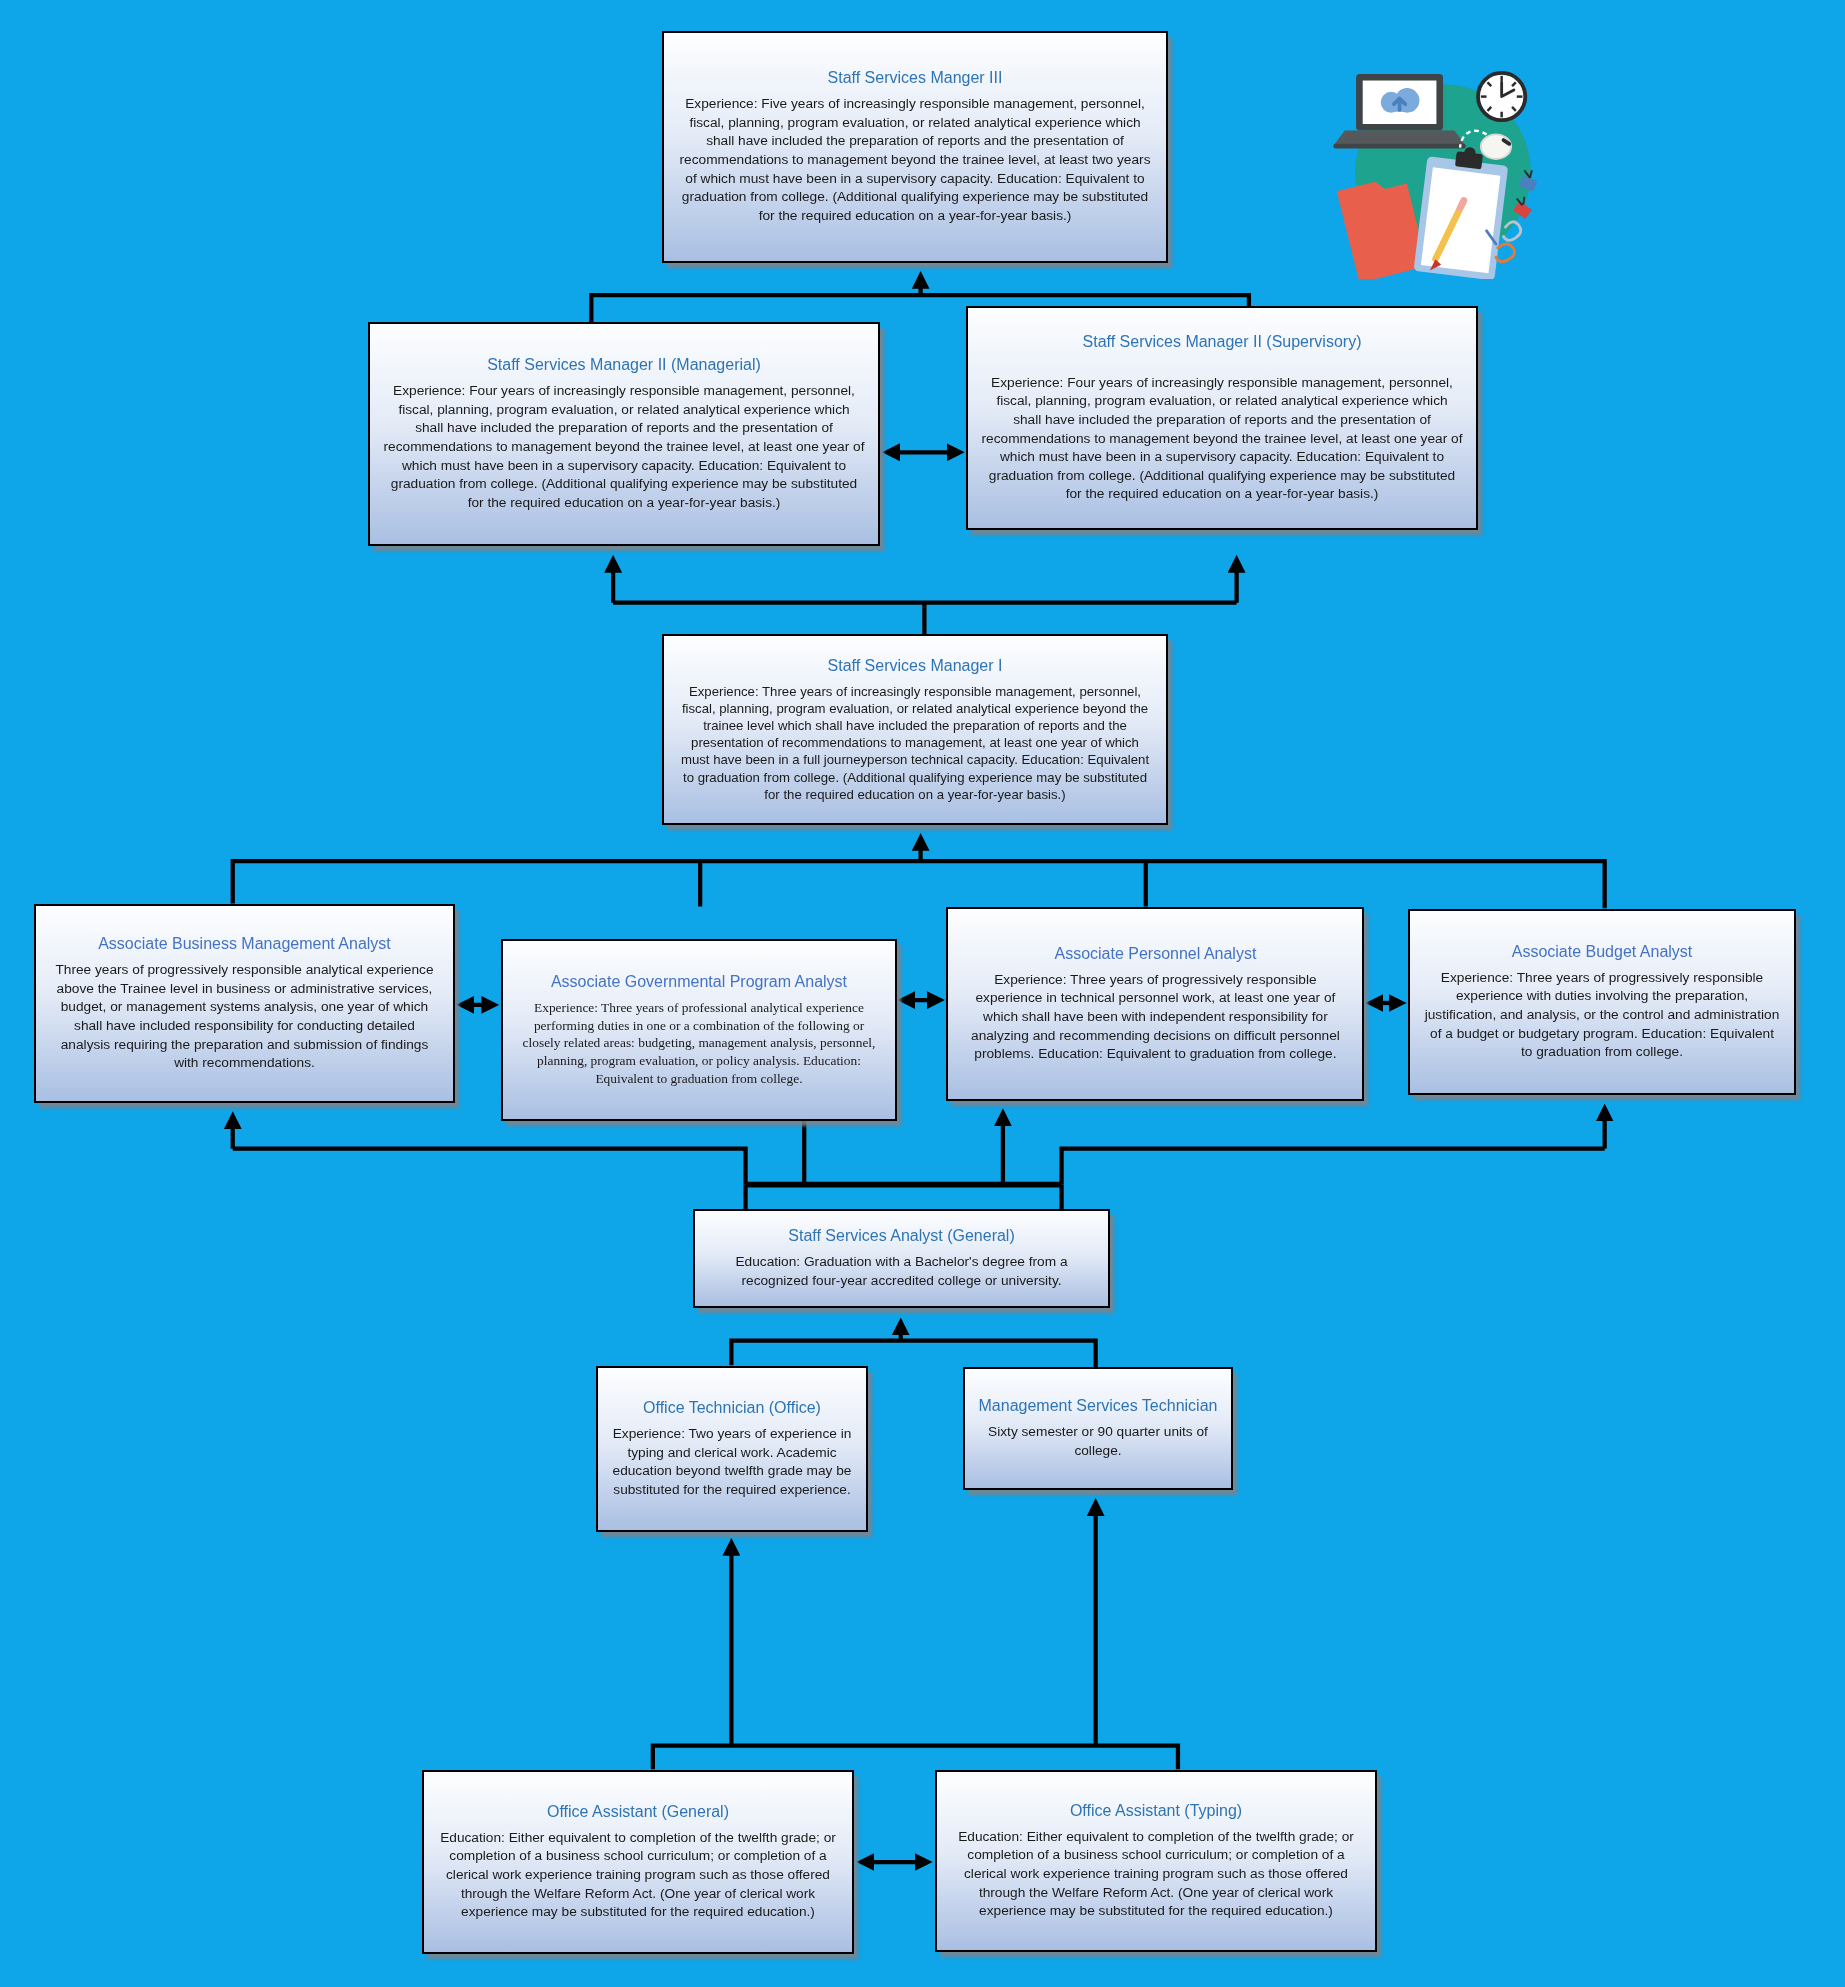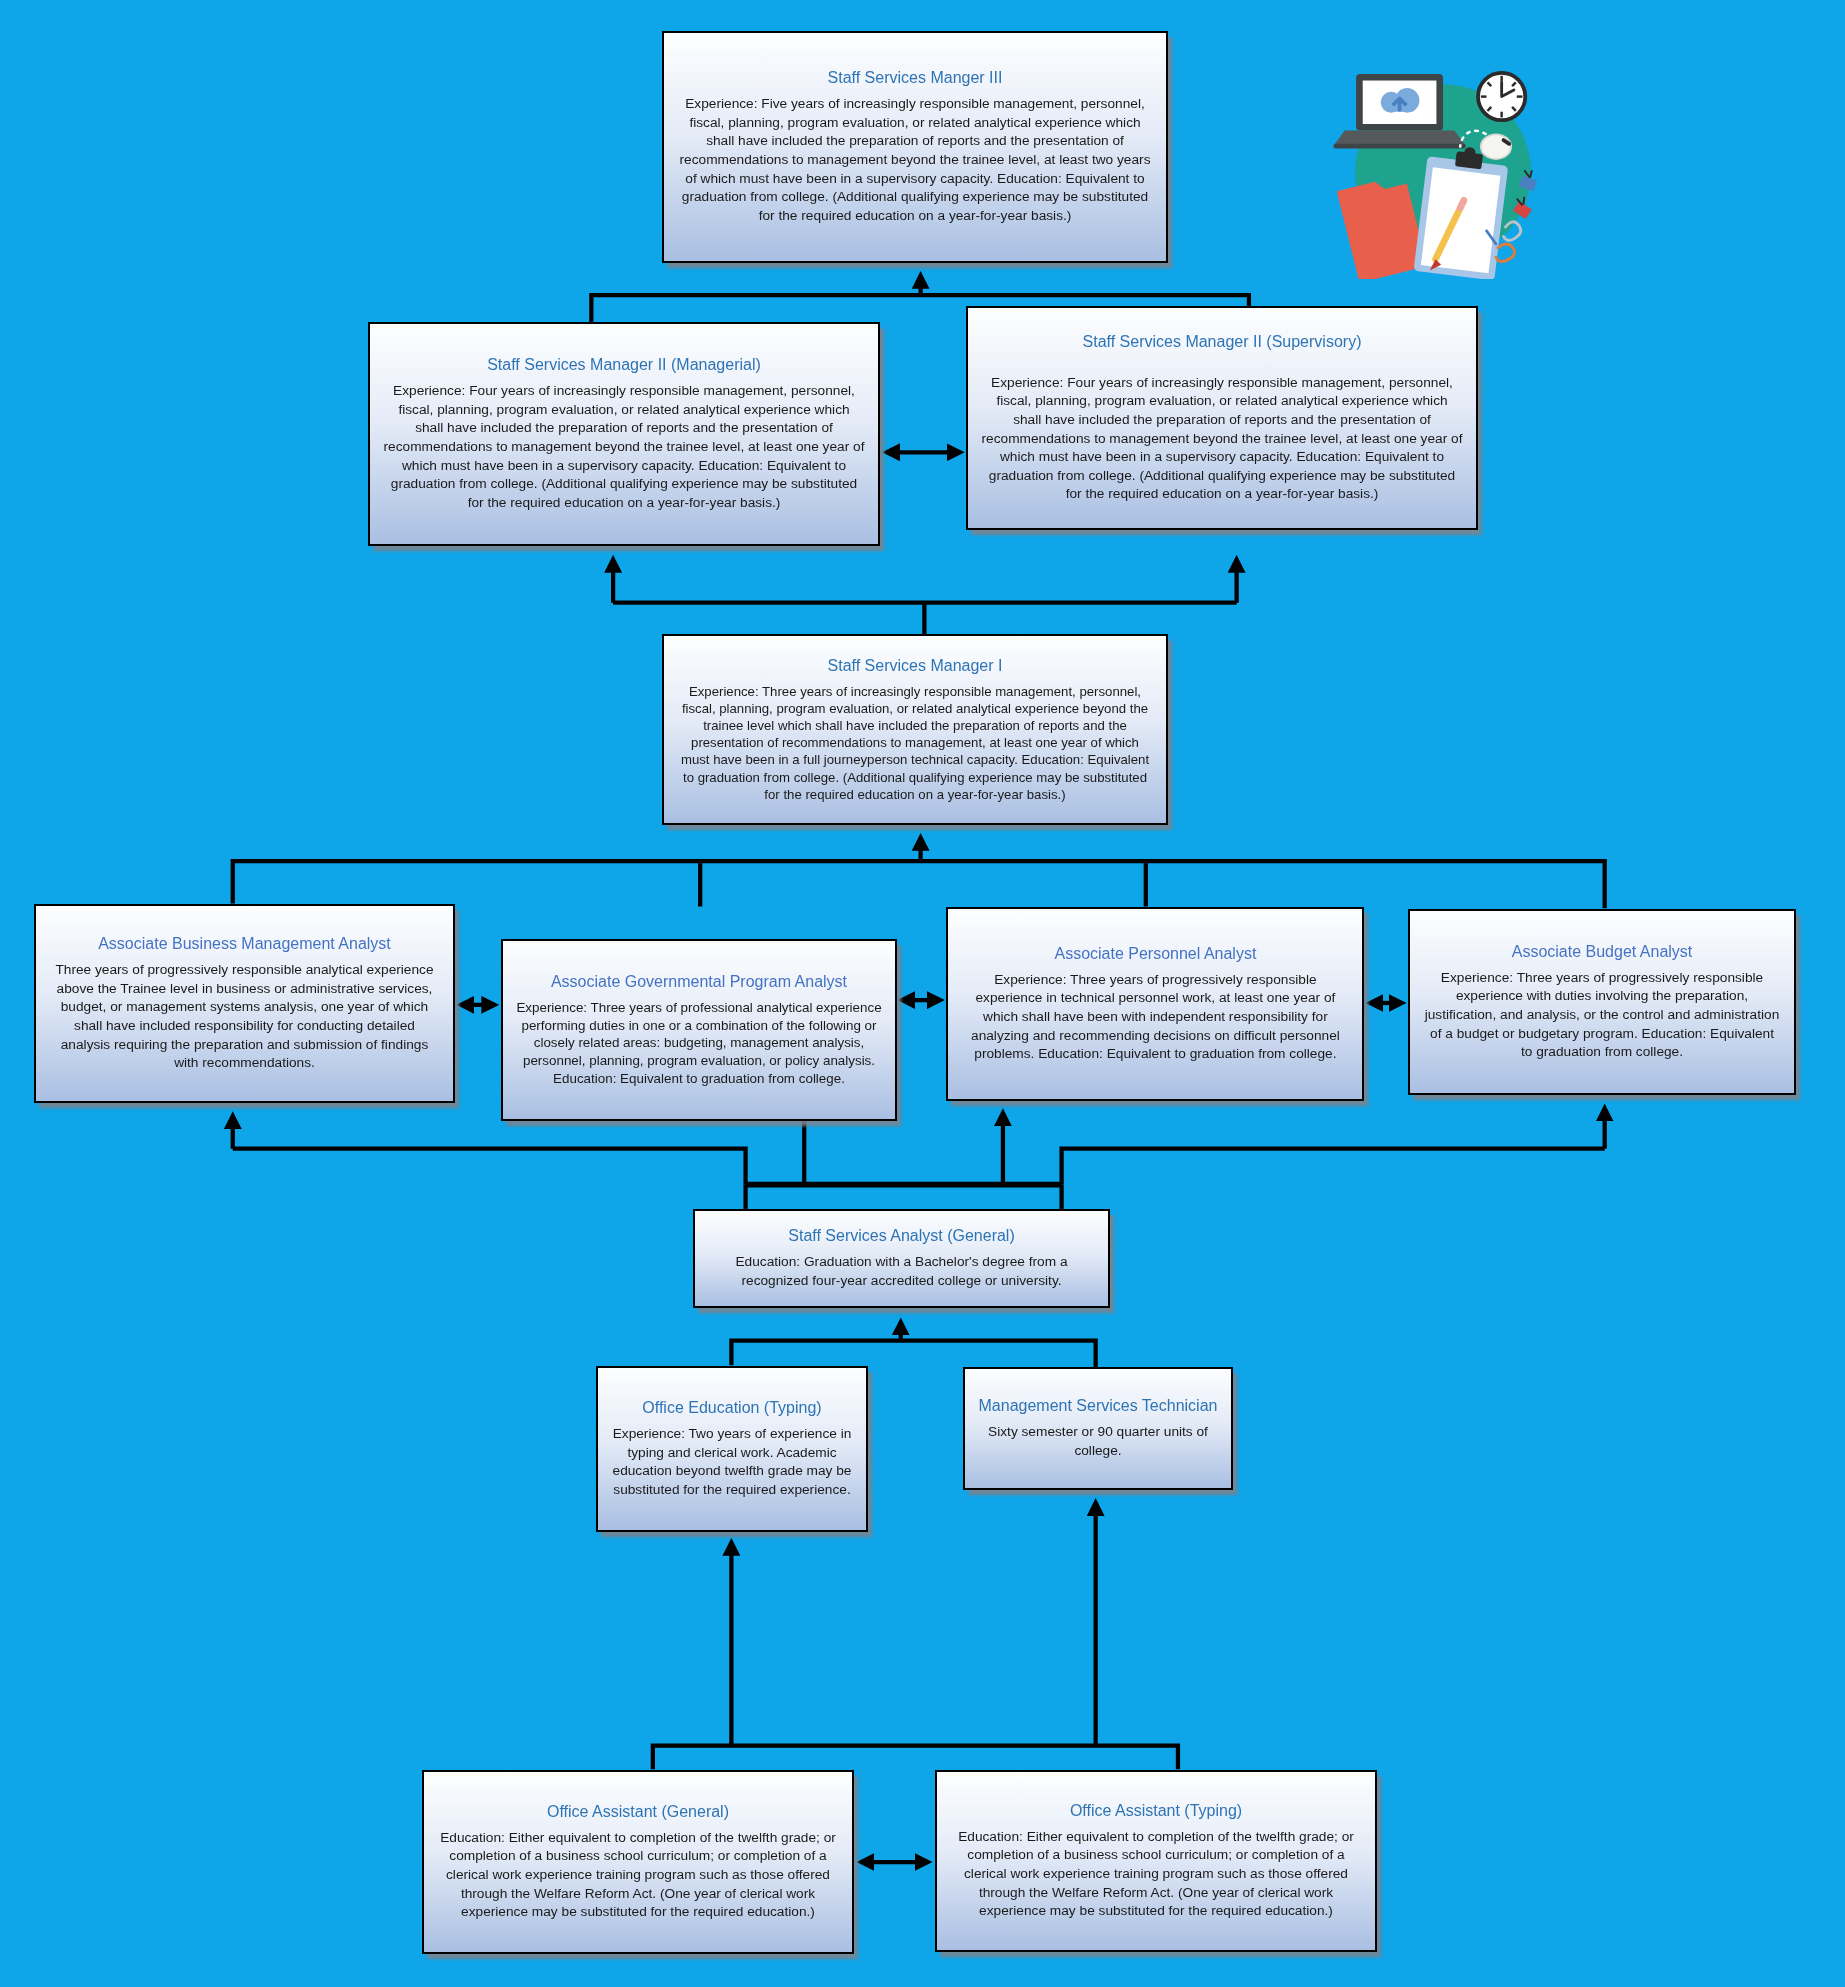--- a/index.html
+++ b/index.html
@@ -9,21 +9,21 @@
   .node{position:absolute;z-index:2;box-sizing:border-box;
         border:2.8px solid #000;
         background:linear-gradient(180deg,#fdfeff 0%,#e4ebf7 45%,#a9bfe2 100%);
         box-shadow:4.7px 5.7px 2.8px rgba(125,130,140,.85);
         display:flex;flex-direction:column;justify-content:center;align-items:center;
         padding:5.7px 13.2px;text-align:center;}
   .node-title{color:#2E74B5;font-size:16px;line-height:1.2;margin:0 0 7.6px 0;}
   .node.assoc .node-title{color:#4472C4;}
   .node-body{color:#1a1a1a;font-size:13.7px;line-height:1.36;}
   .node.tight .node-body{font-size:13.2px;line-height:1.3;}
-  .node.small .node-body{font-size:13.4px;line-height:1.33;}
+  .node.small .node-body{font-size:13.4px;line-height:1.33;font-family:Liberation Serif, serif;}
   #illustration{position:absolute;left:1320px;top:38px;z-index:2;}
 </style>
 </head>
 <body>
 
 <div id="canvas">
 
   <svg id="connectors" viewBox="0 0 1950 2100" xmlns="http://www.w3.org/2000/svg">
     <defs>
       <marker id="ah" viewBox="0 0 10 10" refX="7" refY="5" markerWidth="4.2" markerHeight="4.2" orient="auto-start-reverse">
@@ -107,21 +107,21 @@
     <div class="node-title">Associate Budget Analyst</div>
     <div class="node-body">Experience: Three years of progressively responsible experience with duties involving the preparation, justification, and analysis, or the control and administration of a budget or budgetary program. Education: Equivalent to graduation from college.</div>
   </div>
 
   <div class="node" style="left:693px;top:1209px;width:417px;height:99px;">
     <div class="node-title">Staff Services Analyst (General)</div>
     <div class="node-body">Education: Graduation with a Bachelor's degree from a recognized four-year accredited college or university.</div>
   </div>
 
   <div class="node" style="left:596px;top:1366px;width:272px;height:166px;">
-    <div class="node-title">Office Education (Typing)</div>
+    <div class="node-title">Office Technician (Office)</div>
     <div class="node-body">Experience: Two years of experience in typing and clerical work. Academic education beyond twelfth grade may be substituted for the required experience.</div>
   </div>
 
   <div class="node" style="left:963px;top:1367px;width:270px;height:123px;">
     <div class="node-title">Management Services Technician</div>
     <div class="node-body">Sixty semester or 90 quarter units of college.</div>
   </div>
 
   <div class="node" style="left:422px;top:1770px;width:432px;height:184px;">
     <div class="node-title">Office Assistant (General)</div>

